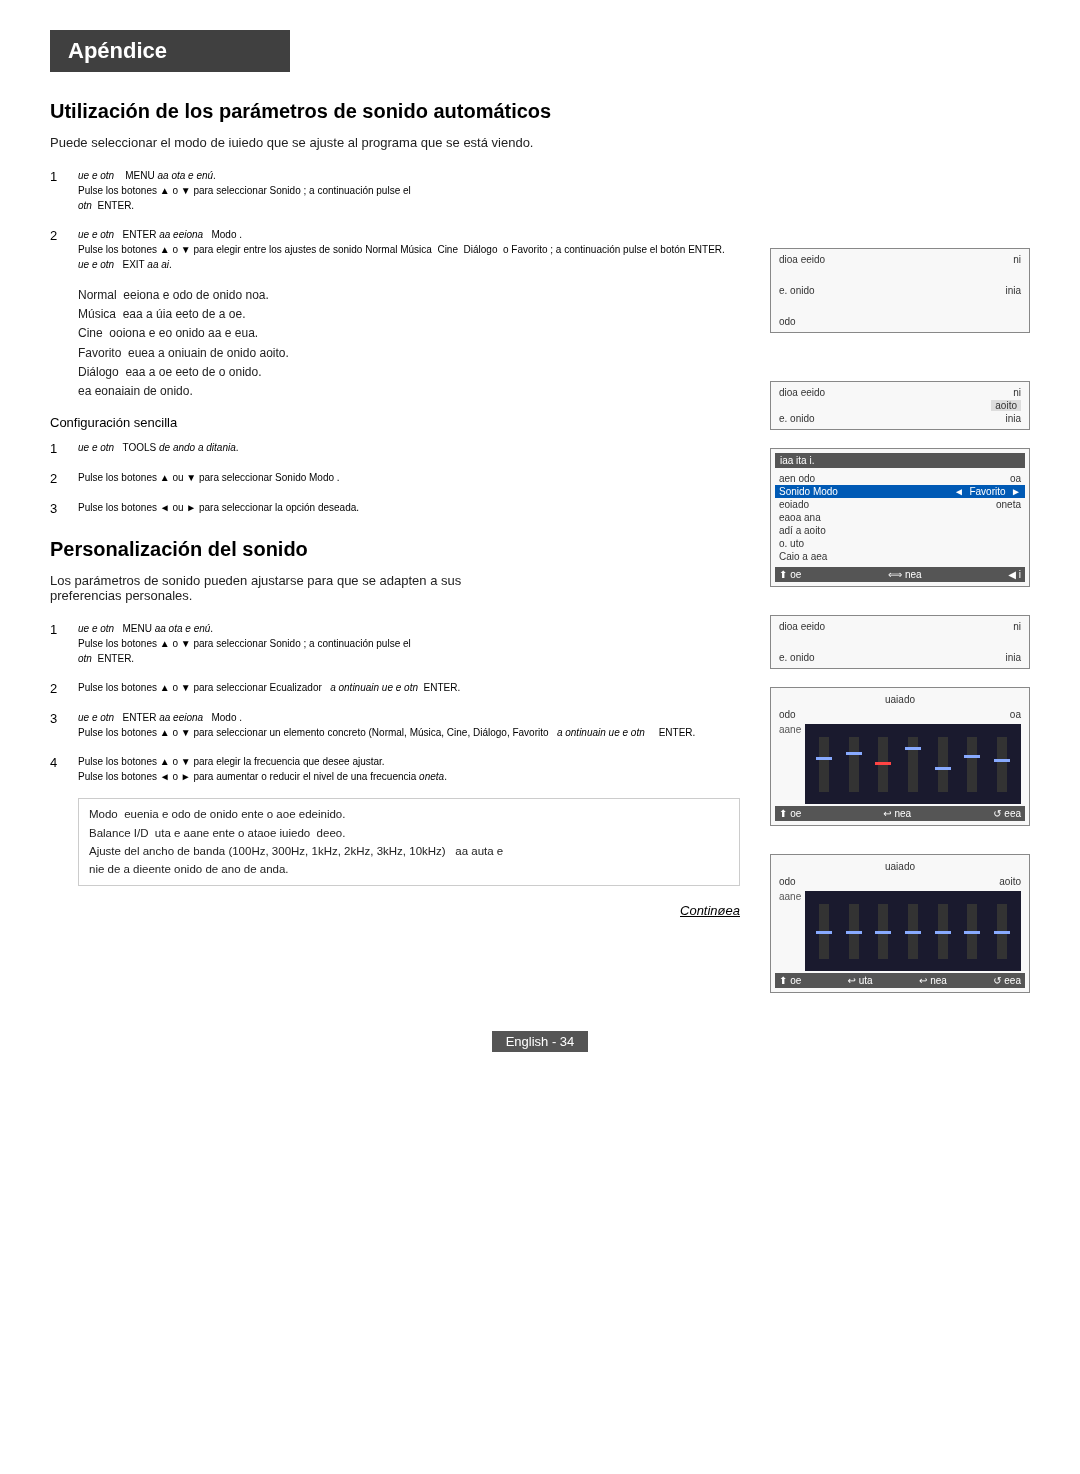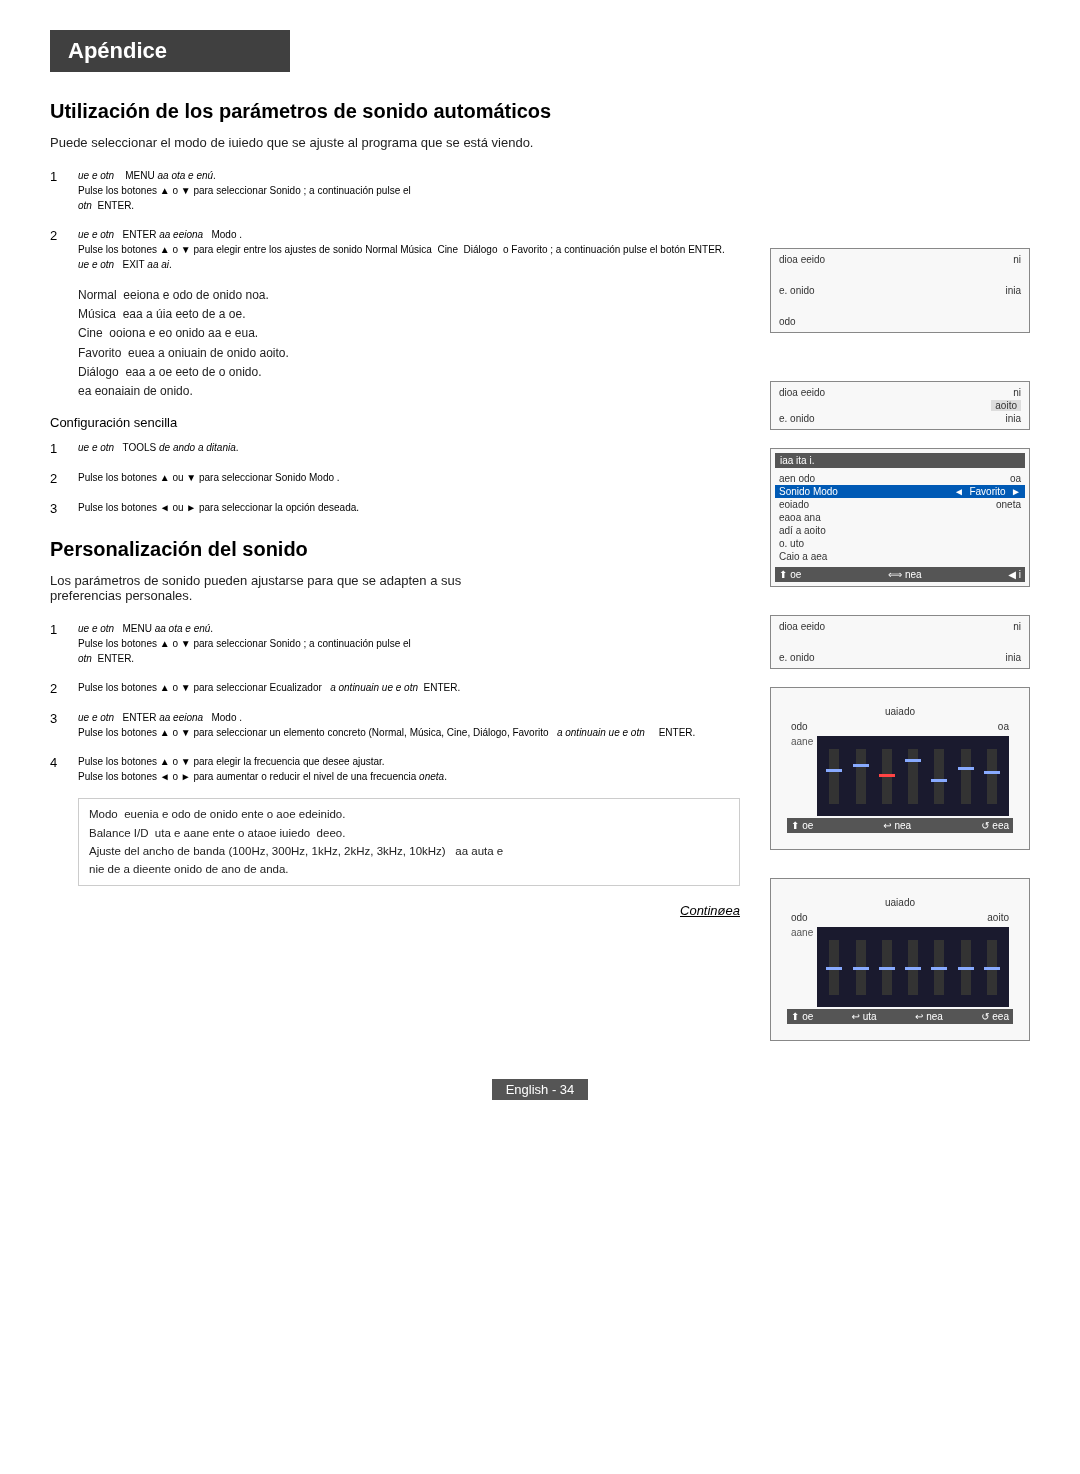--- a/index.html
+++ b/index.html
@@ -148,21 +148,21 @@
       color: #fff;
       padding: 2px 4px;
       font-size: 10px;
       margin-top: 4px;
     }
 
     
     .eq-panel {
       border: 1px solid #888;
       background: #f8f8f8;
-      padding: 16px;
+      padding: 4px;
       font-size: 10px;
     }
     .eq-title-bar {
       text-align: center;
       font-size: 10px;
       color: #333;
       padding: 2px;
       margin-bottom: 2px;
     }
     .eq-top-row {

